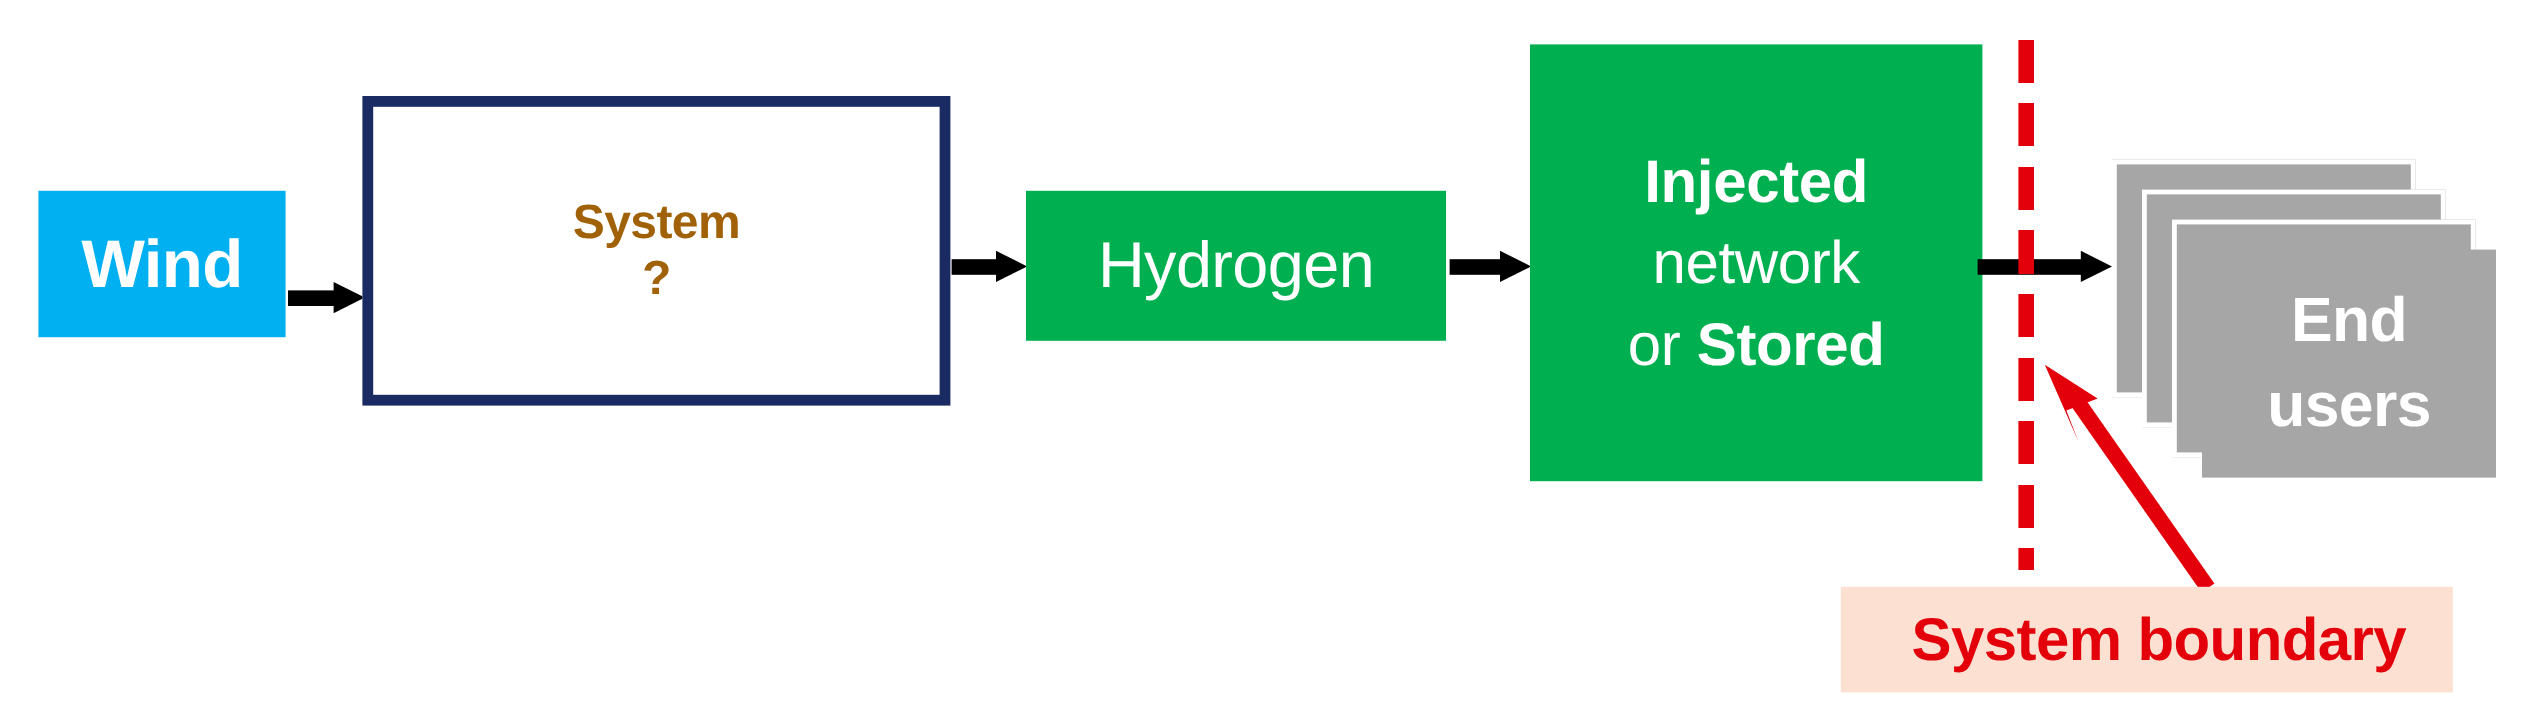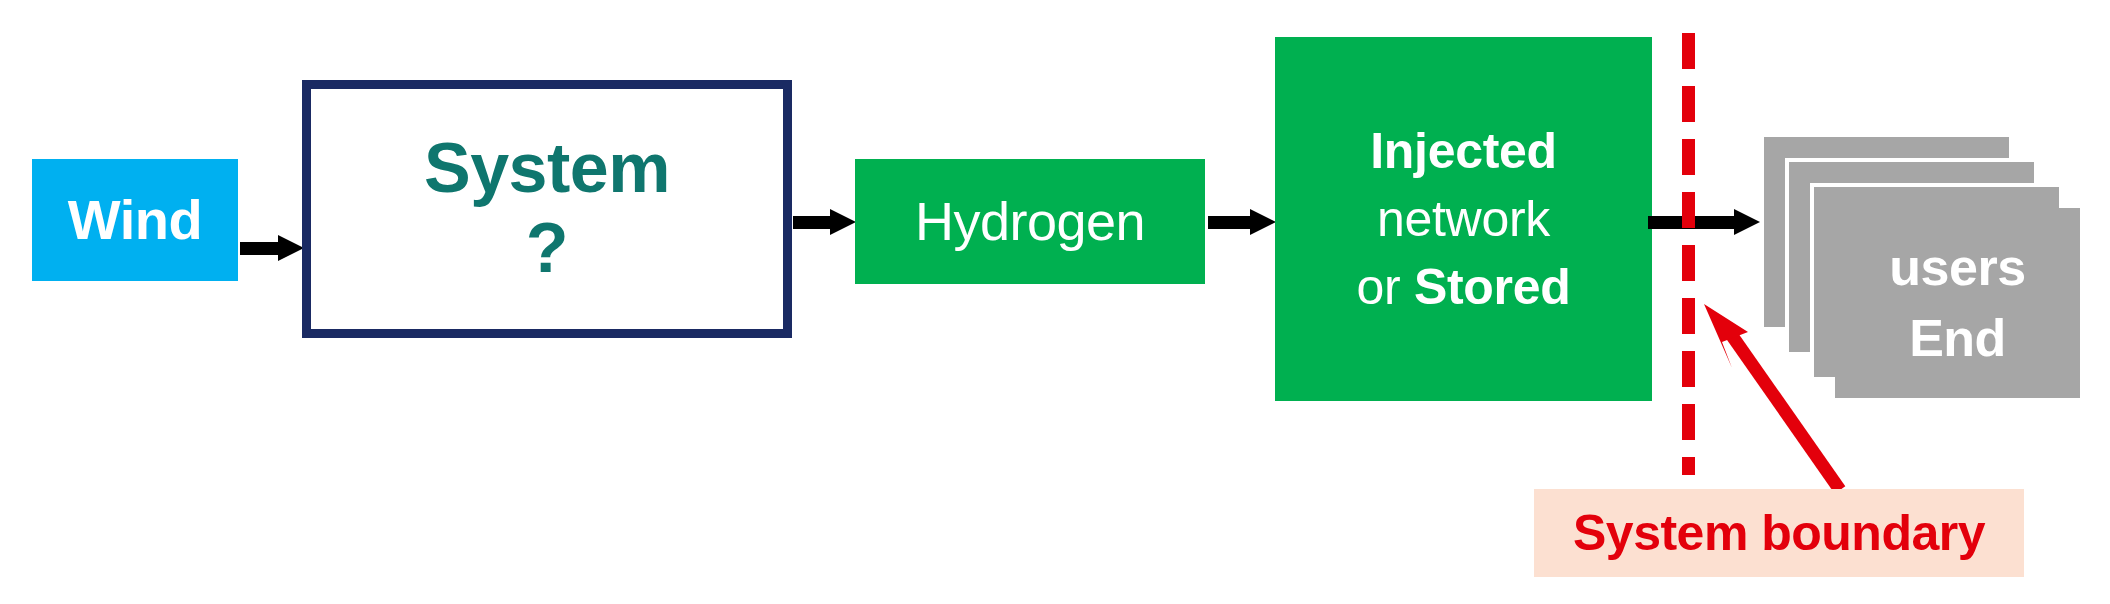--- a/index.html
+++ b/index.html
@@ -47,23 +47,23 @@
   
   #sysconfig-box {
     left: 302px;
     top: 80px;
     width: 490px;
     height: 258px;
     background: #ffffff;
     border: 9px solid #1A2A63;
   }
   #sysconfig-box .line {
-    color: #0f766e;
-    font-weight: bold;
-    font-size: 70px;
+    color: #a16207;
+    font-weight: bold;
+    font-size: 40px;
     letter-spacing: -0.5px;
     display: block;
     margin: 2px 0;
   }
 
   
   #hydrogen-box {
     left: 855px;
     top: 159px;
     width: 350px;
@@ -204,20 +204,21 @@
   #boundary-label {
     position: absolute;
     left: 1534px;
     top: 489px;
     width: 490px;
     height: 88px;
     background: #FCE0D1;
     display: flex;
     align-items: center;
     justify-content: center;
+    padding-left: 20px;
   }
   #boundary-label .label {
     color: #E3000B;
     font-weight: bold;
     font-size: 50px;
     letter-spacing: -0.5px;
     white-space: nowrap;
   }
 </style>
 </head>
@@ -264,22 +265,22 @@
     <div class="head"></div>
   </div>
 
   <div id="boundary-line"></div>
 
   <div id="endusers-stack">
     <div class="stack-layer" id="stack-1"></div>
     <div class="stack-layer" id="stack-2"></div>
     <div class="stack-layer" id="stack-3"></div>
     <div class="stack-layer" id="stack-4">
+      <span class="line">End</span>
       <span class="line">users</span>
-      <span class="line">End</span>
     </div>
   </div>
 
   <svg id="callout-arrow" viewBox="0 0 210 220">
     <line x1="150" y1="200" x2="38" y2="40" stroke="#E3000B" stroke-width="13"></line>
     <polygon points="14,14 58,42 32,52 42,78" fill="#E3000B"></polygon>
   </svg>
 
   <div id="boundary-label">
     <span class="label">System boundary</span>

